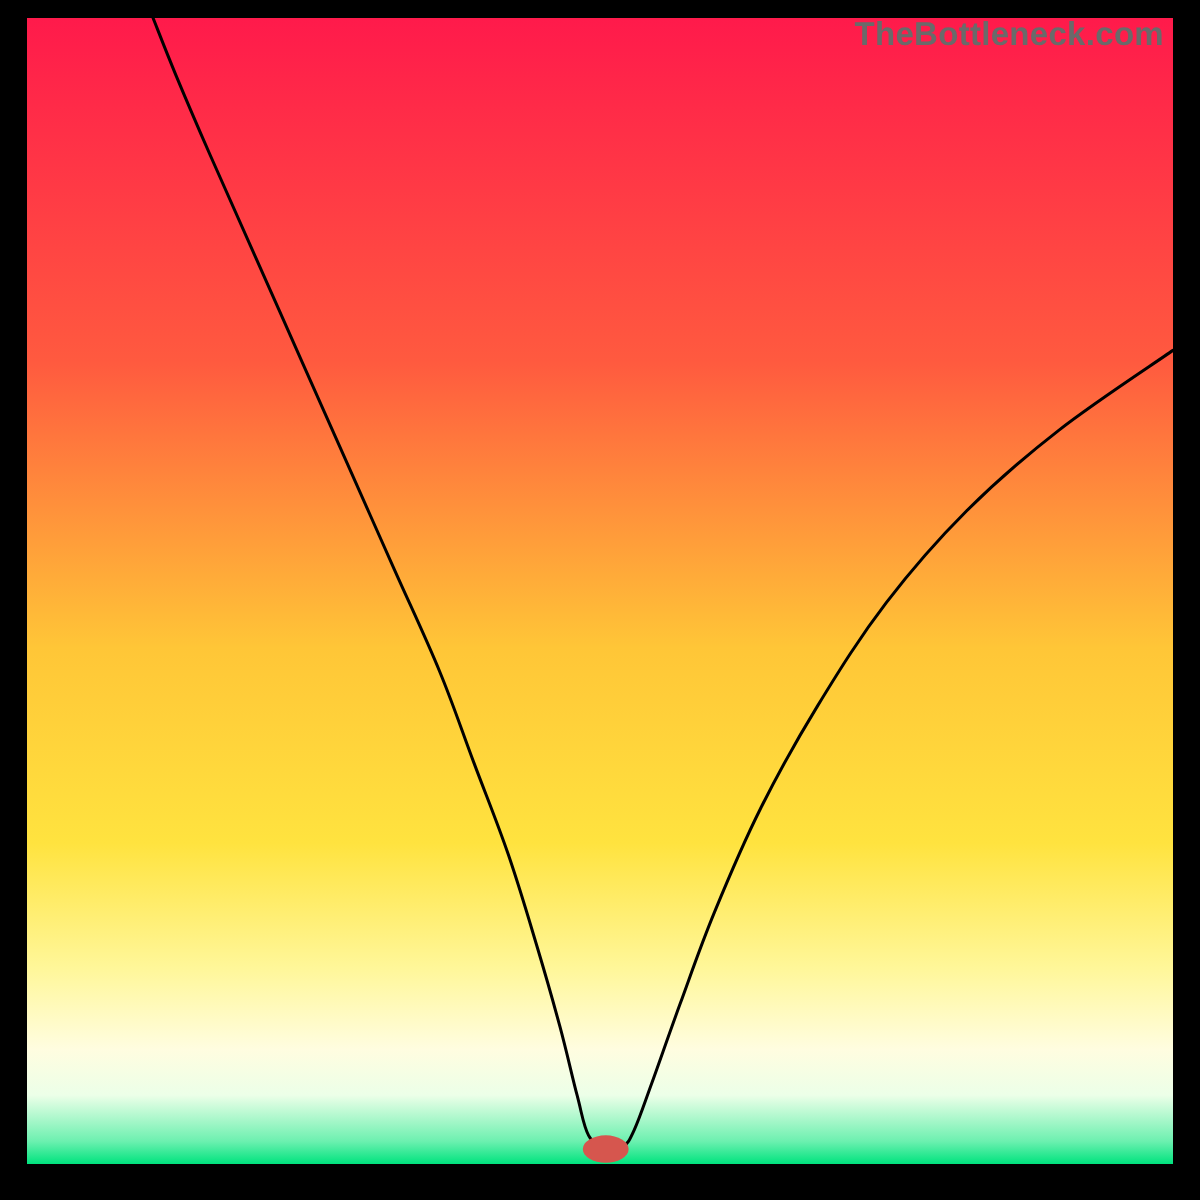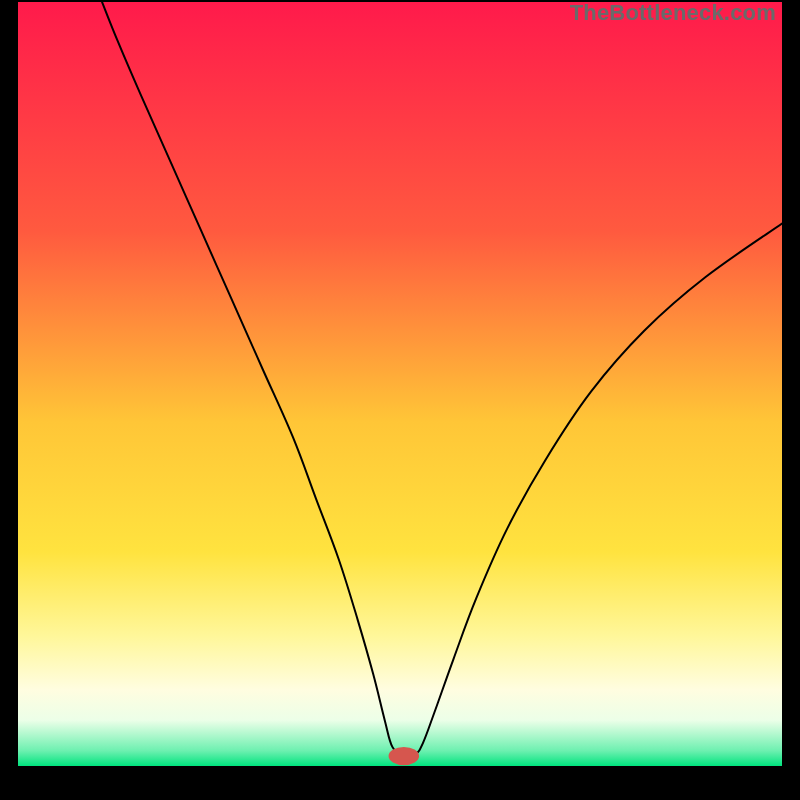--- a/index.html
+++ b/index.html
@@ -7,21 +7,21 @@
     padding: 0;
     width: 800px;
     height: 800px;
     background: #000;
     overflow: hidden;
     font-family: Arial, Helvetica, sans-serif;
   }
   .frame {
     position: absolute;
     left: 18px;
-    top: 2px;
+    top: 12px;
     width: 764px;
     height: 764px;
     background: #000;
   }
   .plot-area {
     position: absolute;
     left: 0;
     top: 0;
     width: 764px;
     height: 764px;

